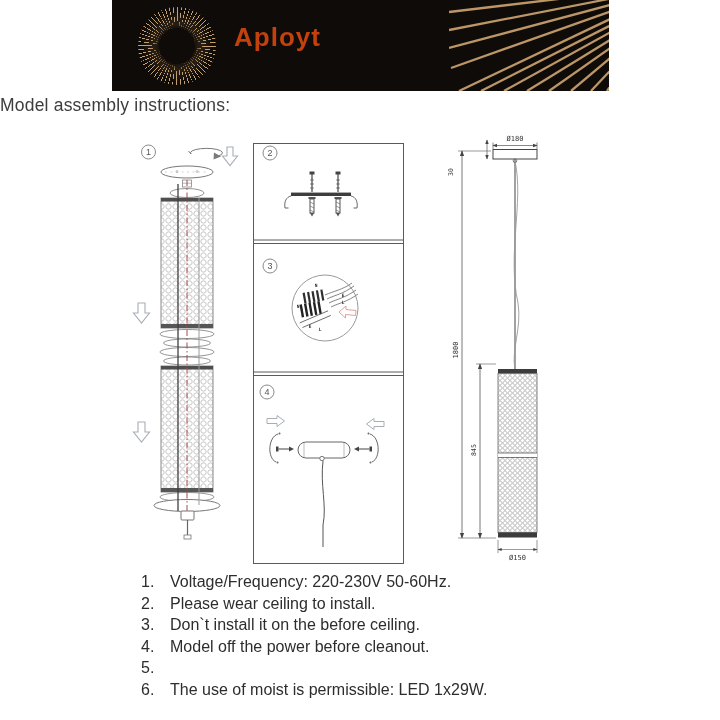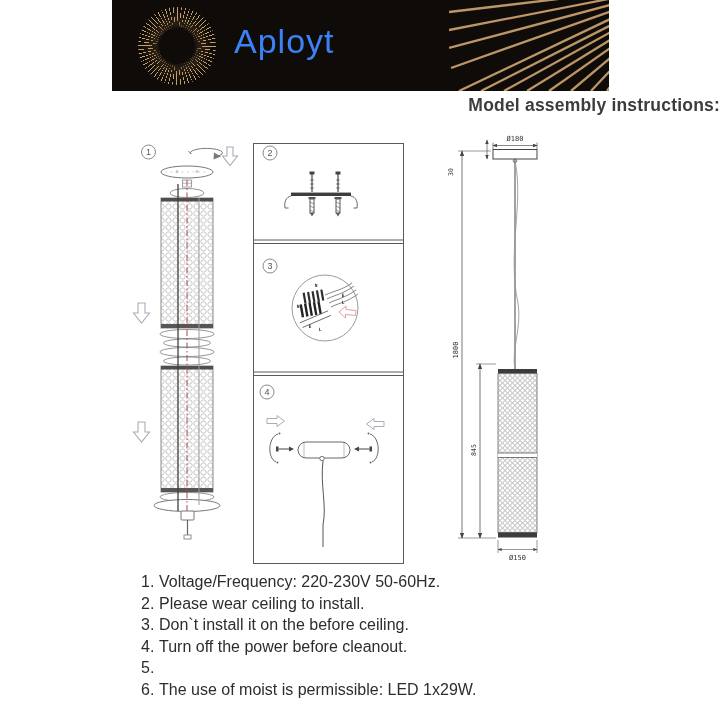--- a/index.html
+++ b/index.html
@@ -6,35 +6,35 @@
   .page{position:relative;width:720px;height:720px;background:#ffffff;overflow:hidden;
         font-family:"Liberation Sans",sans-serif;color:#2d2d2d;}
   
   .band{position:absolute;left:112px;top:0;width:497px;height:91px;background:#0e0b08;overflow:hidden;}
   .starburst{position:absolute;left:26px;top:7px;width:78px;height:78px;border-radius:50%;
      background:
        repeating-conic-gradient(from 0deg, rgba(207,167,116,0.95) 0deg 1.15deg, rgba(207,167,116,0) 1.15deg 6deg),
        radial-gradient(circle, rgba(150,112,70,0.55) 18%, rgba(150,112,70,0.18) 48%, rgba(150,112,70,0) 66%);}
   .starburst::after{content:"";position:absolute;left:21px;top:21px;width:36px;height:36px;border-radius:50%;
        background:#0e0b08;box-shadow:0 0 7px 3px #0e0b08;}
-  .brand{position:absolute;left:122px;top:22px;font-size:34px;font-weight:400;color:#3b82f6;
+  .brand{position:absolute;left:122px;top:22px;font-size:26px;font-weight:700;color:#c2410c;
        letter-spacing:1px;}
   .rays{position:absolute;right:0;top:0;}
   
-  .title{position:absolute;left:0;top:96px;width:720px;text-align:right;
-         font-size:17.5px;line-height:19.5px;color:#3c3c3c;letter-spacing:0.2px;font-weight:bold;}
+  .title{position:absolute;left:0;top:96px;width:720px;text-align:left;
+         font-size:17.5px;line-height:19.5px;color:#3c3c3c;letter-spacing:0.2px;}
   
   .svgabs{position:absolute;}
   svg text{font-family:"DejaVu Sans Mono","Liberation Mono",monospace;}
   svg text.badge{font-family:"Liberation Sans",sans-serif;}
   
   .list{position:absolute;left:141px;top:573px;font-size:16px;color:#2d2d2d;}
   .row{display:flex;height:21.6px;align-items:flex-start;}
   .row .num{width:18px;text-align:left;}
-  .row .txt{white-space:nowrap;}
+  .row .txt{margin-left:11px;white-space:nowrap;}
 </style>
 </head>
 <body>
 
 <div class="page">
 
   <div class="band">
     <div class="starburst"></div>
     <div class="brand">Aployt</div>
     <svg class="rays" width="160" height="91" viewBox="0 0 160 91">
@@ -320,21 +320,21 @@
     <div class="row">
       <span class="num">2.</span>
       <span class="txt">Please wear ceiling to install.</span>
     </div>
     <div class="row">
       <span class="num">3.</span>
       <span class="txt">Don`t install it on the before ceiling.</span>
     </div>
     <div class="row">
       <span class="num">4.</span>
-      <span class="txt">Turn off the power before cleanout.</span>
+      <span class="txt">Model off the power before cleanout.</span>
     </div>
     <div class="row">
       <span class="num">5.</span>
     </div>
     <div class="row">
       <span class="num">6.</span>
       <span class="txt">The use of moist is permissible: LED 1x29W.</span>
     </div>
   </div>
 

